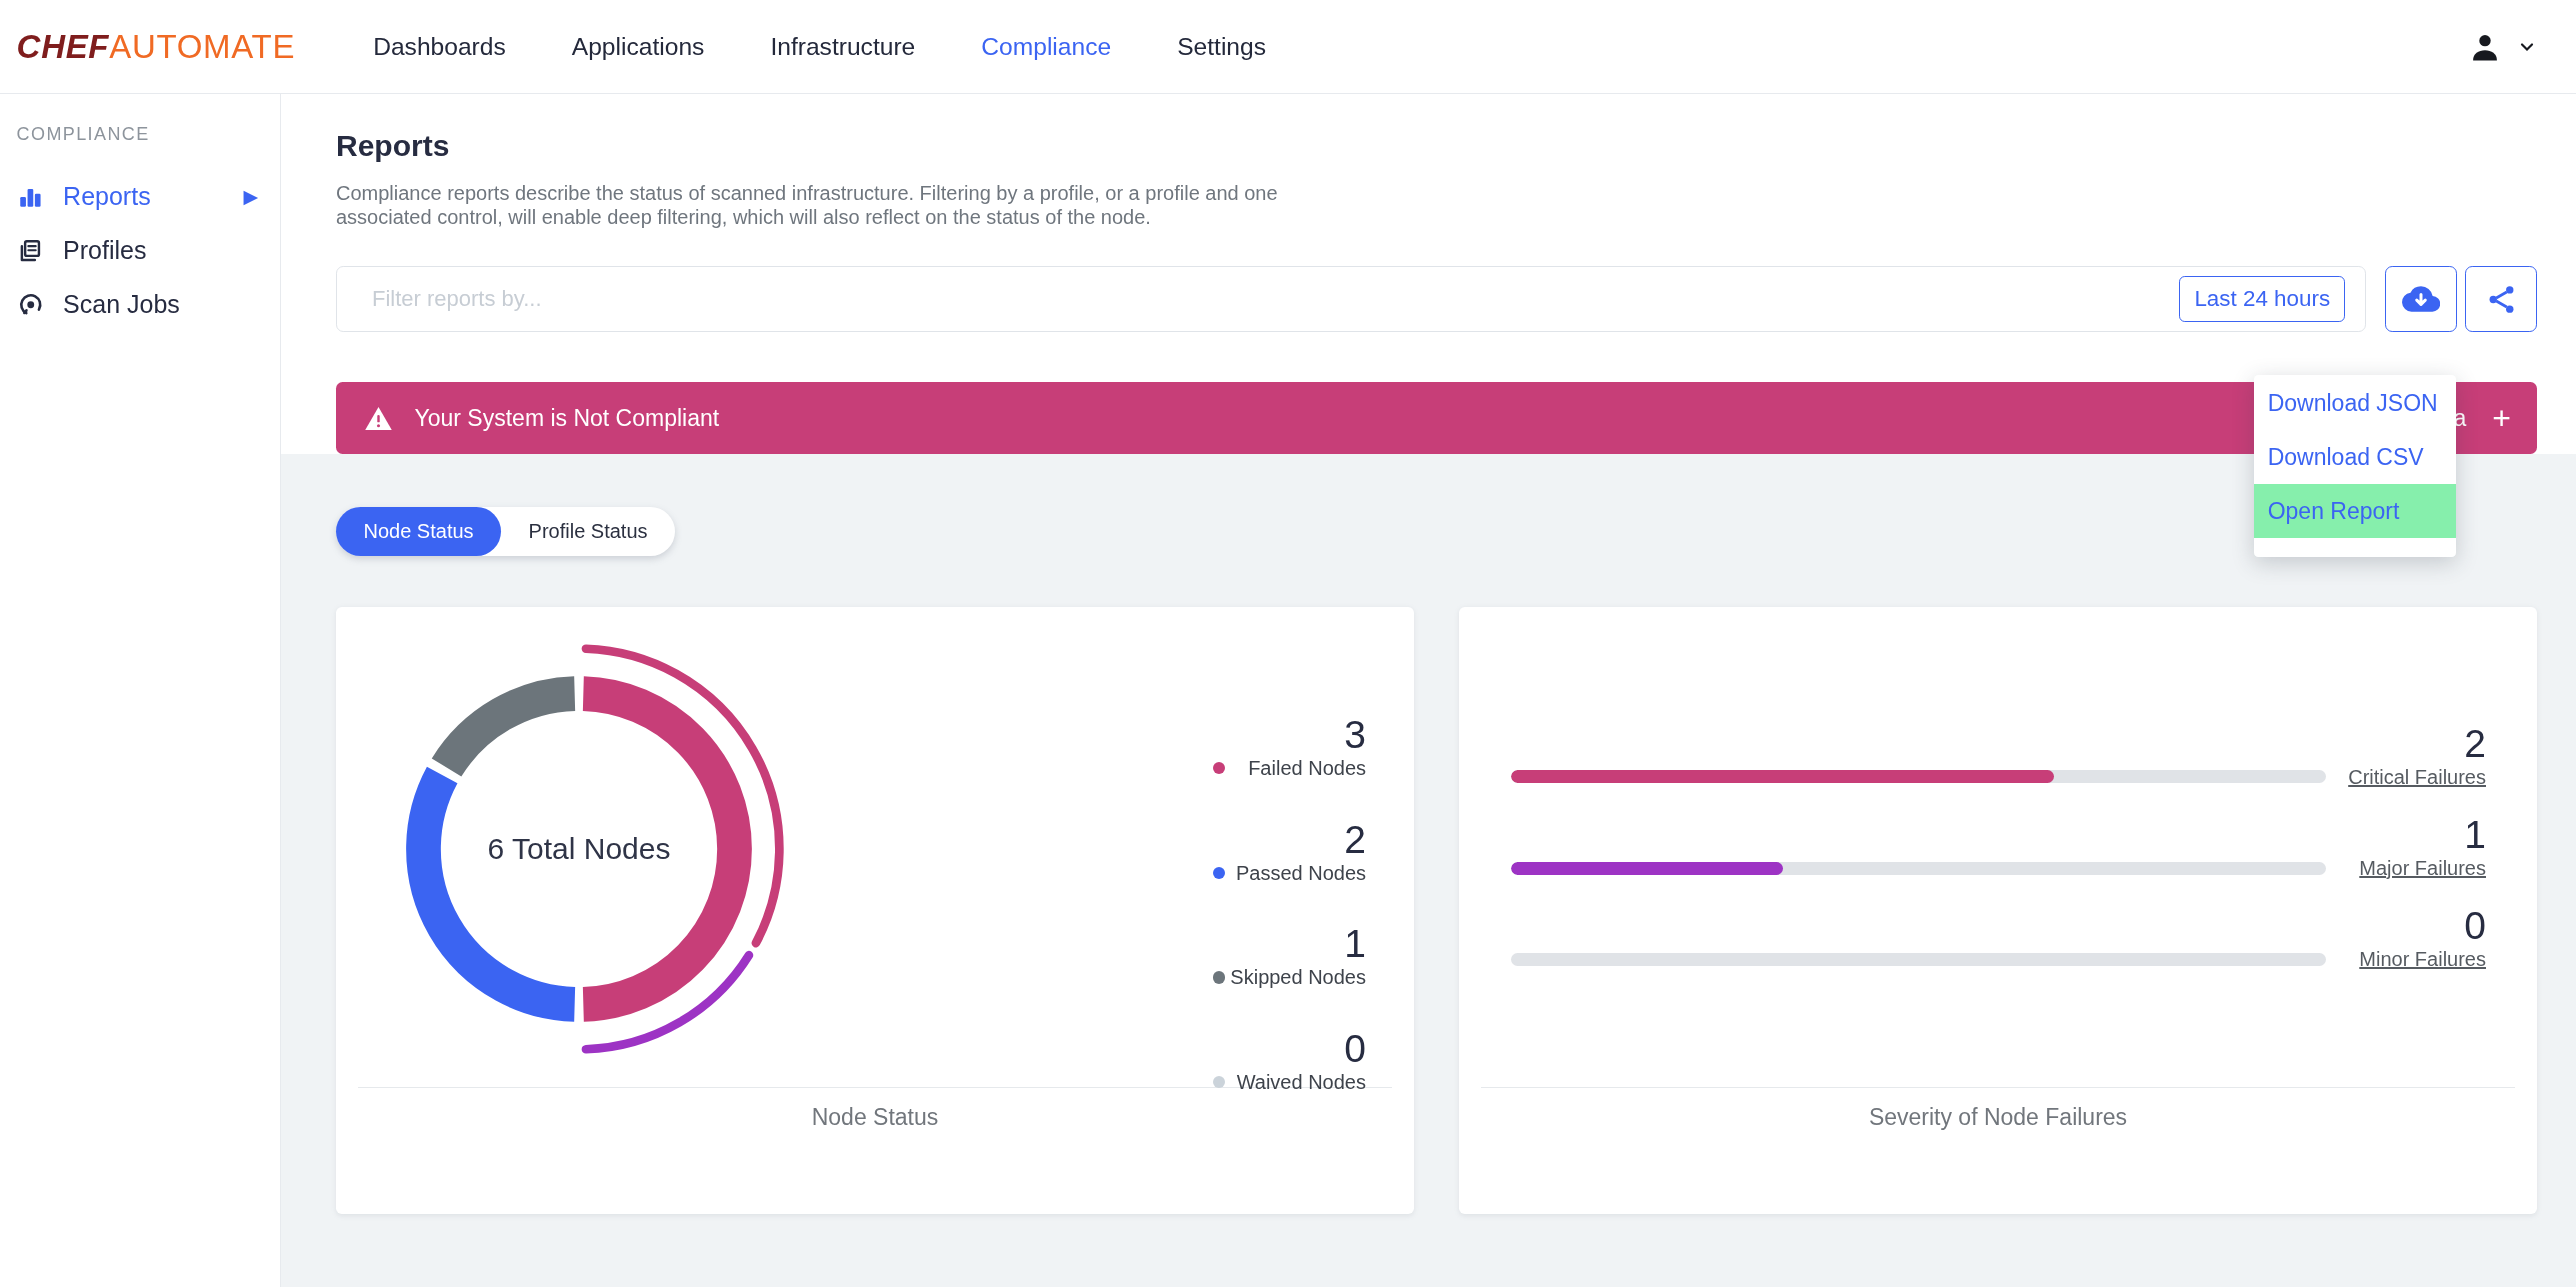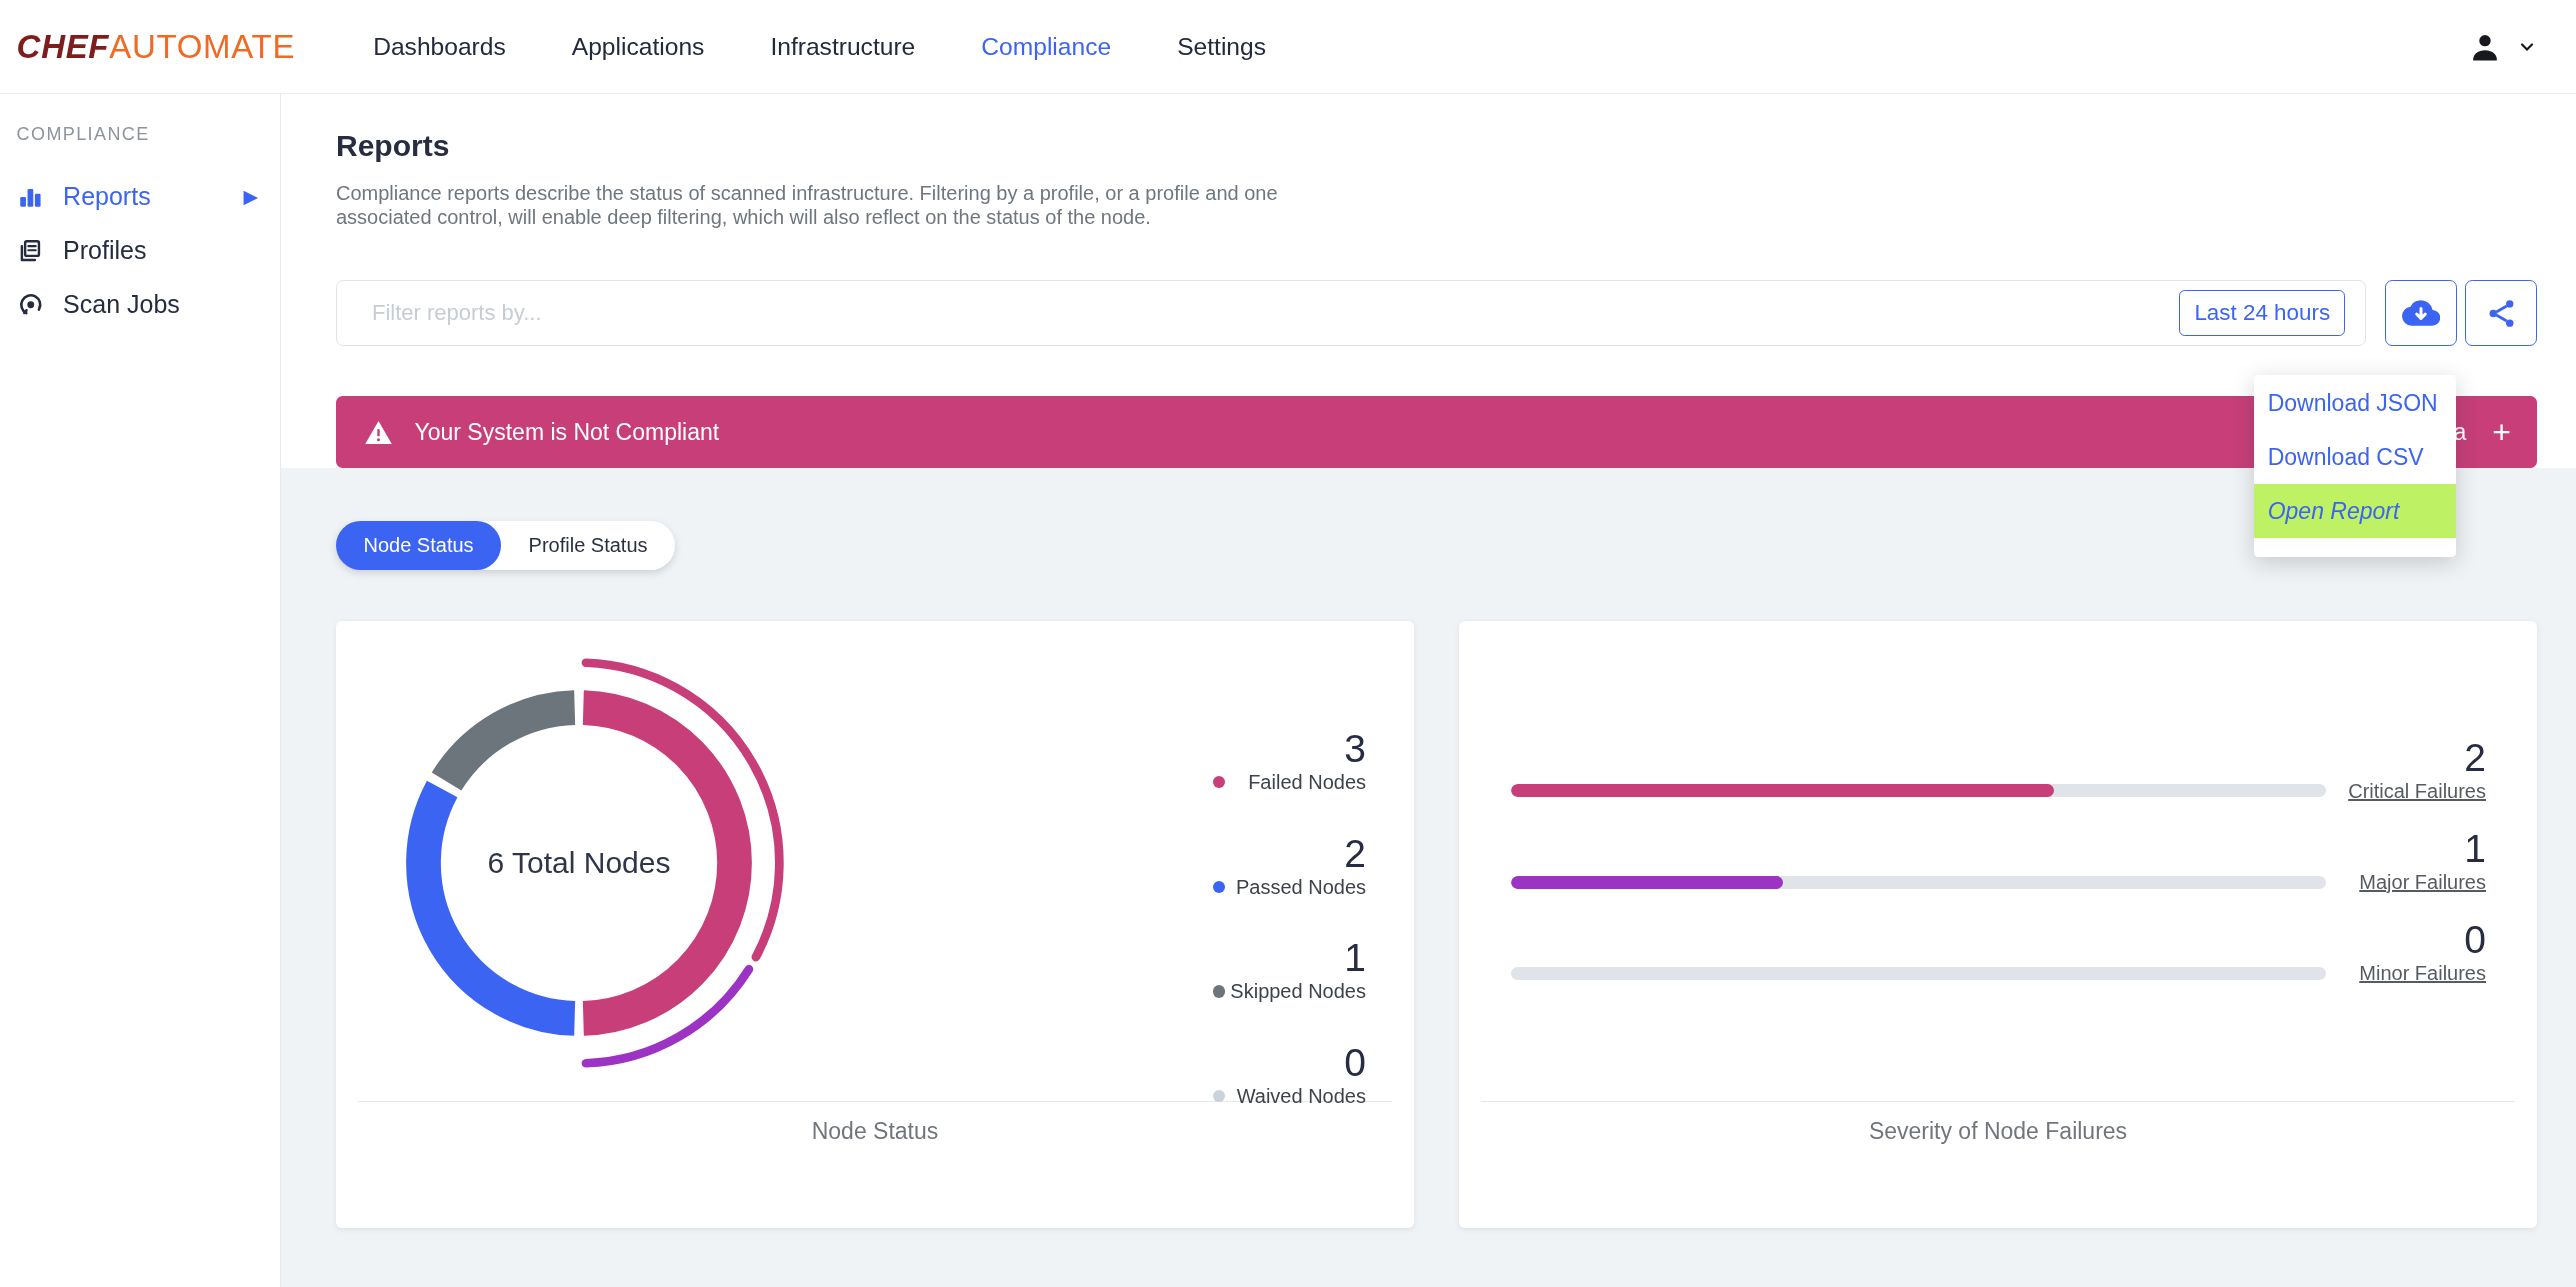--- a/index.html
+++ b/index.html
@@ -25,21 +25,21 @@
   .side-item { display:flex; align-items:center; height:54px; font-size:25px; color:#262b40; cursor:pointer; position:relative; }
   .side-item .sicon { width:27.5px; margin-right:19px; display:flex; align-items:center; }
   .side-item.active { color:#3b64f2; }
   .side-caret { position:absolute; right:22px; color:#3b64f2; font-size:19px; }
 
   .main { flex:1; display:flex; flex-direction:column; }
   .upper { background:#fff; padding:33px 39px 0 55px; }
   h1.page-title { font-size:30px; font-weight:600; color:#272c41; line-height:38px; }
   .page-desc { margin-top:16px; font-size:20px; line-height:24px; color:#6f767e; max-width:990px; }
 
-  .filter-row { margin-top:51px; display:flex; align-items:stretch;justify-content:center; }
+  .filter-row { margin-top:37px; display:flex; align-items:stretch;justify-content:center; }
   .filter-bar { flex:1; height:66px; border:1.4px solid #e0e4e9; border-radius:7.2px; background:#fff;
     display:flex; align-items:center; padding:0 10px 0 35px; }
   .filter-input { flex:1; border:none; outline:none; font-size:22px; color:#262b40;
     font-family:"Liberation Sans",sans-serif; background:transparent; }
   .filter-input::placeholder { color:#c7cdd4; }
   .time-btn { height:46px; padding:0 14px; border:1.4px solid #3b64f2; border-radius:5.8px; background:#fff;
     color:#3b64f2; font-size:22.4px; font-family:"Liberation Sans",sans-serif; cursor:pointer; margin-right:9.4px; }
   .icon-btn { width:72px; height:66px; margin-left:19.5px; border:1.4px solid #3b64f2; border-radius:7.2px;
     background:#fff; display:flex; align-items:center; justify-content:center; cursor:pointer; flex:none; }
   .icon-btn + .icon-btn { margin-left:8px; }
@@ -90,21 +90,21 @@
   .sev-fill { height:100%; border-radius:6.5px; }
   .sev-info { width:153px; text-align:right; }
   .sev-num { font-size:39px; line-height:42px; color:#272c41; }
   .sev-label { font-size:20px; line-height:24.6px; color:#565b61;text-decoration:underline; }
 
   
   .dropdown { position:absolute; top:375px; right:120px; width:202px; background:#fff; border-radius:4.3px;
     box-shadow:0 5.8px 22px rgba(45,55,70,.22); z-index:40; padding:1.4px 0 19px 0; }
   .menu-item { height:54px; display:flex; align-items:center; padding-left:13.7px;
     font-size:23px; color:#3b64f2; cursor:pointer; }
-  .menu-item.highlight { background:#bef264;font-style:italic; }
+  .menu-item.highlight { background:#86efac; }
 
   svg { display:block; }
 </style>
 </head>
 <body>
 
 <div class="header">
   <div class="logo">
     <span class="chef">CHEF</span><span class="automate">AUTOMATE</span>
   </div>

